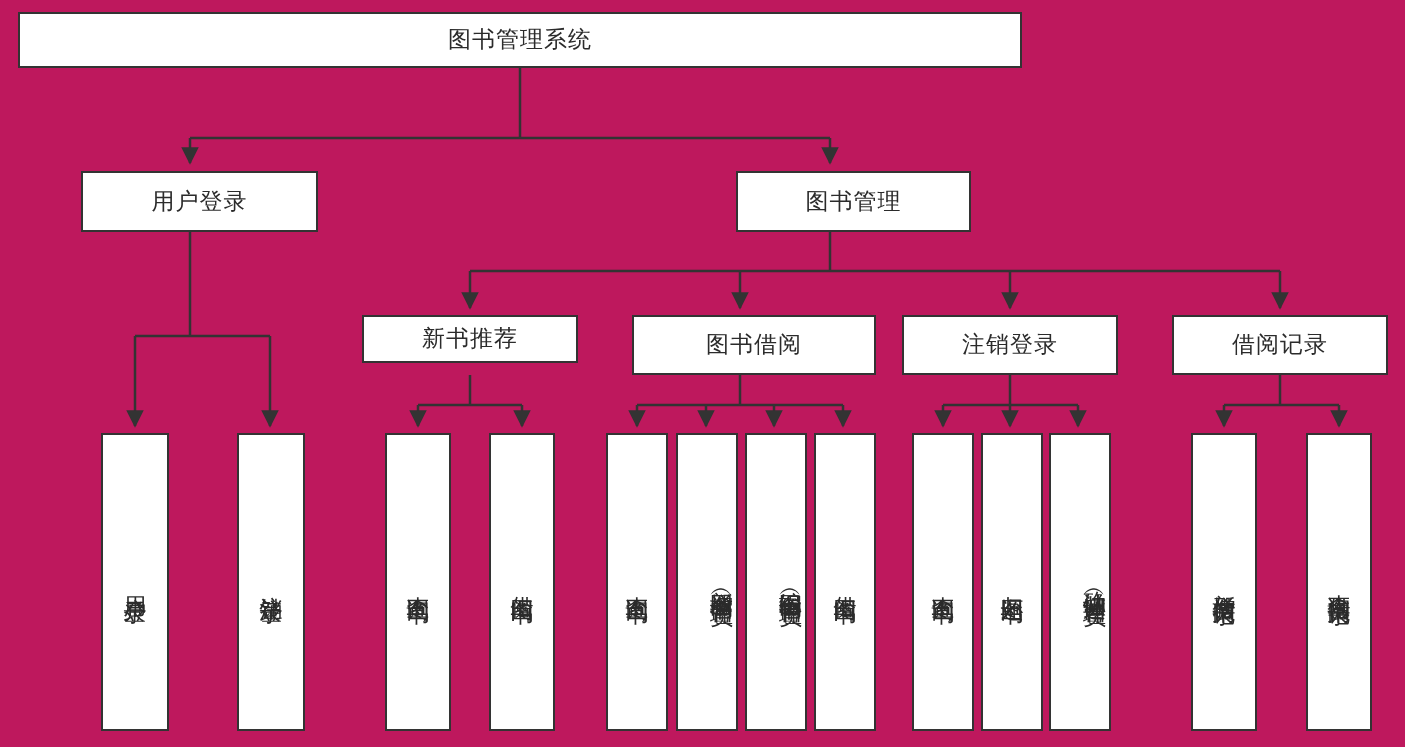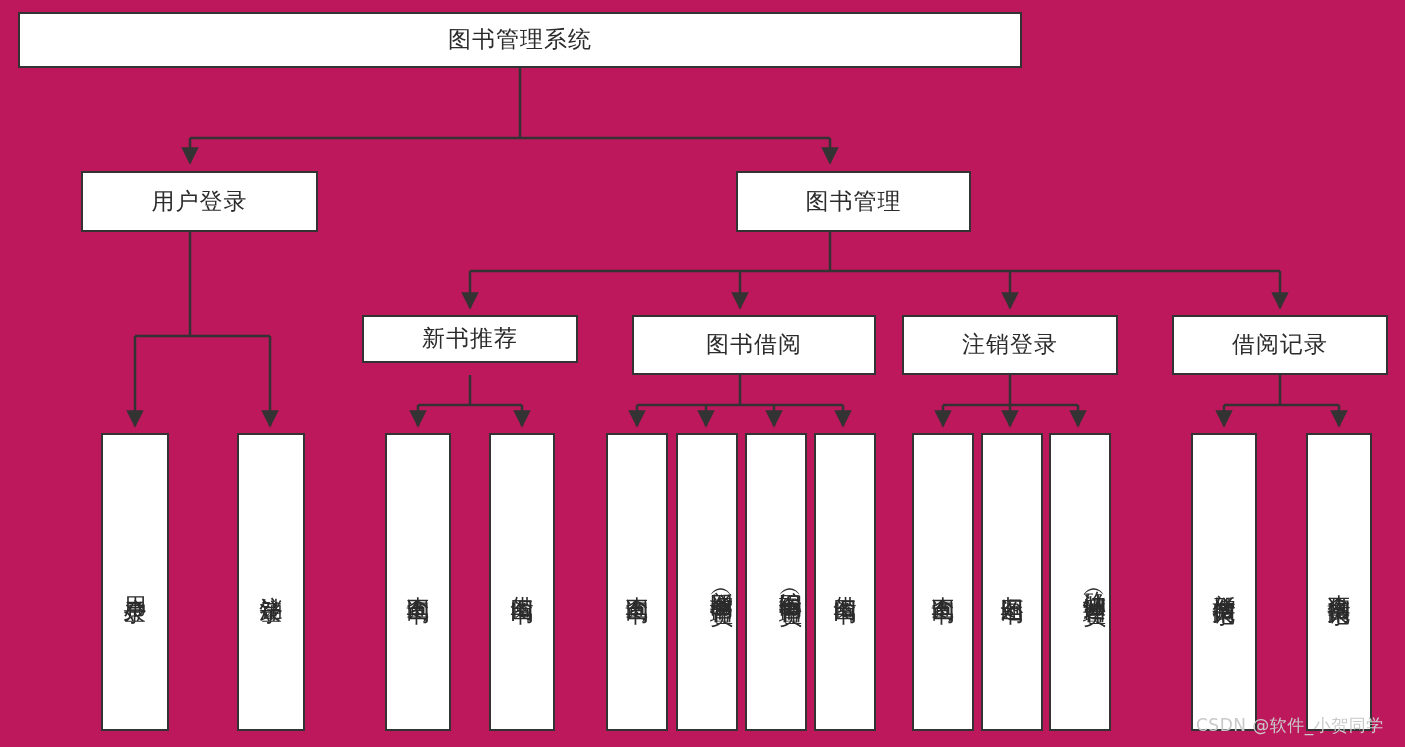--- a/index.html
+++ b/index.html
@@ -198,15 +198,14 @@
   </div>
 
   <div class="node vertical mid-aligned" style="left:1191px; top:433px; width:66px; height:298px;">
     <span class="node-label">新增借阅记录</span>
   </div>
 
   <div class="node vertical mid-aligned" style="left:1306px; top:433px; width:66px; height:298px;">
     <span class="node-label">查询借阅记录</span>
   </div>
 
-  <div class="watermark" style="left:1196px; top:714px;">CSDN @软件_小贺同学</div>
 
 </div>
 
 </body></html>

